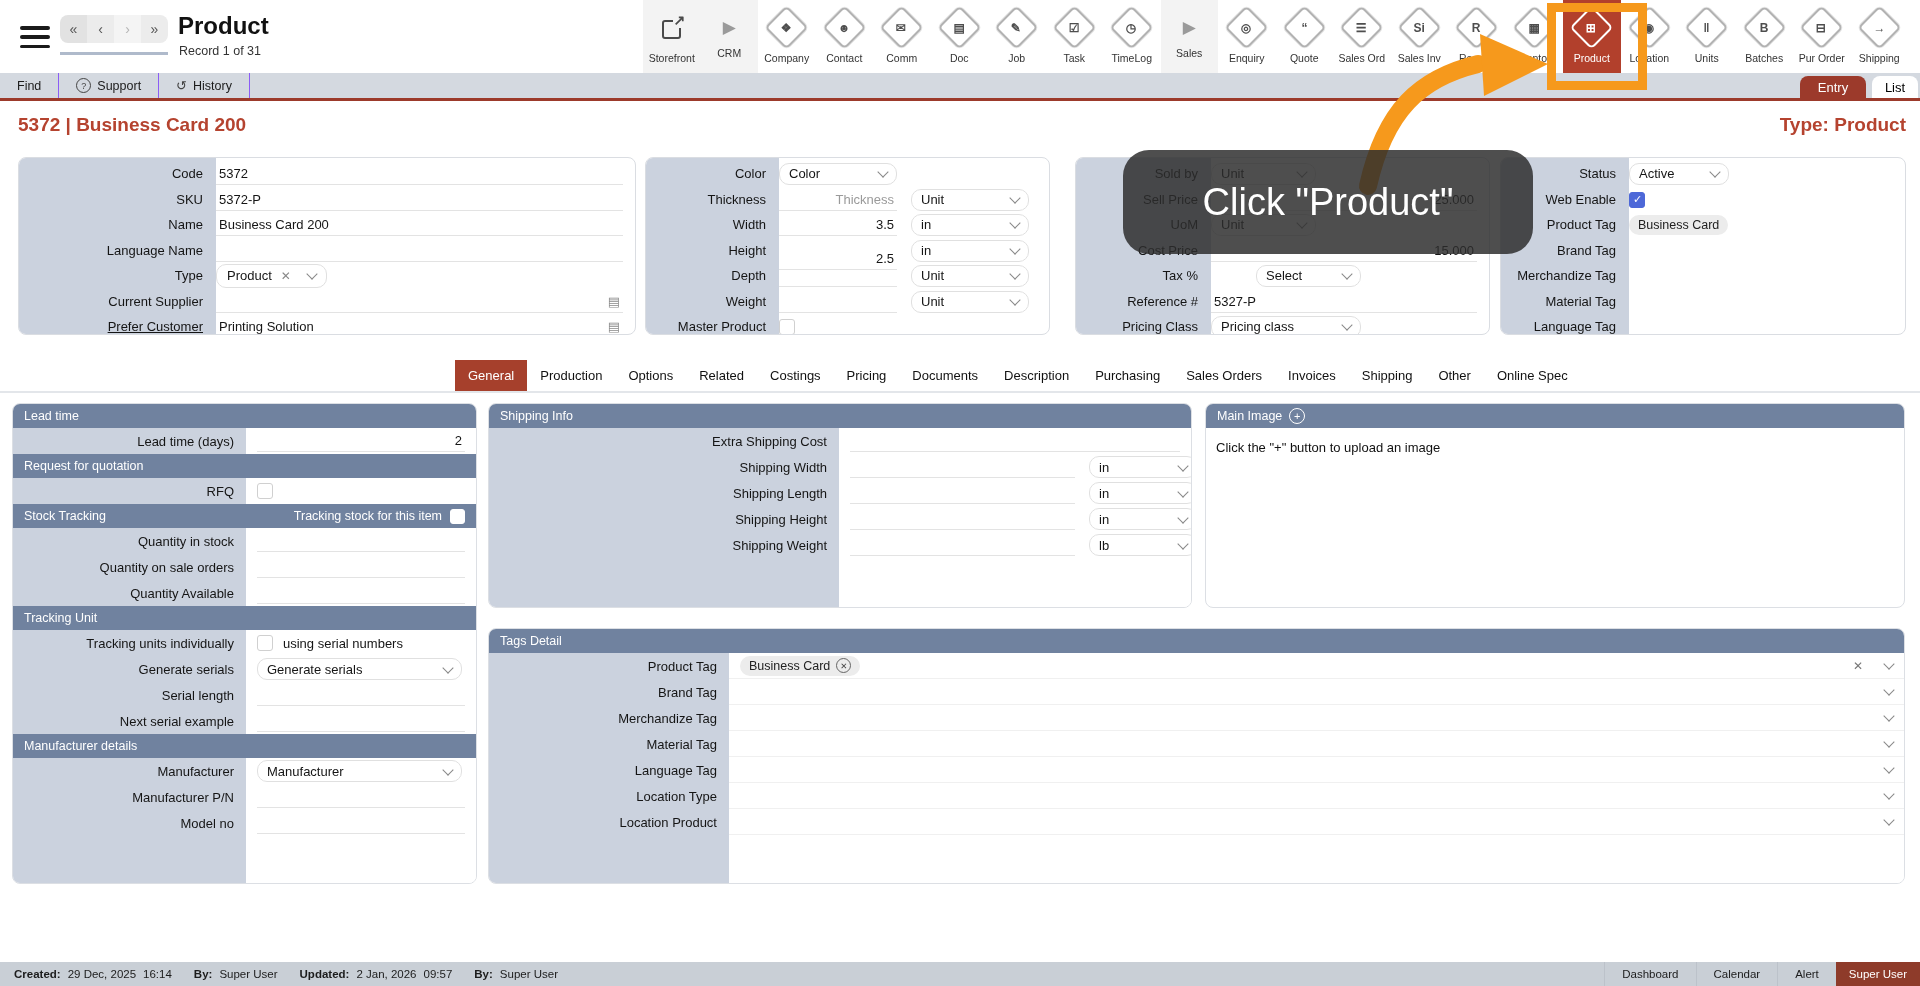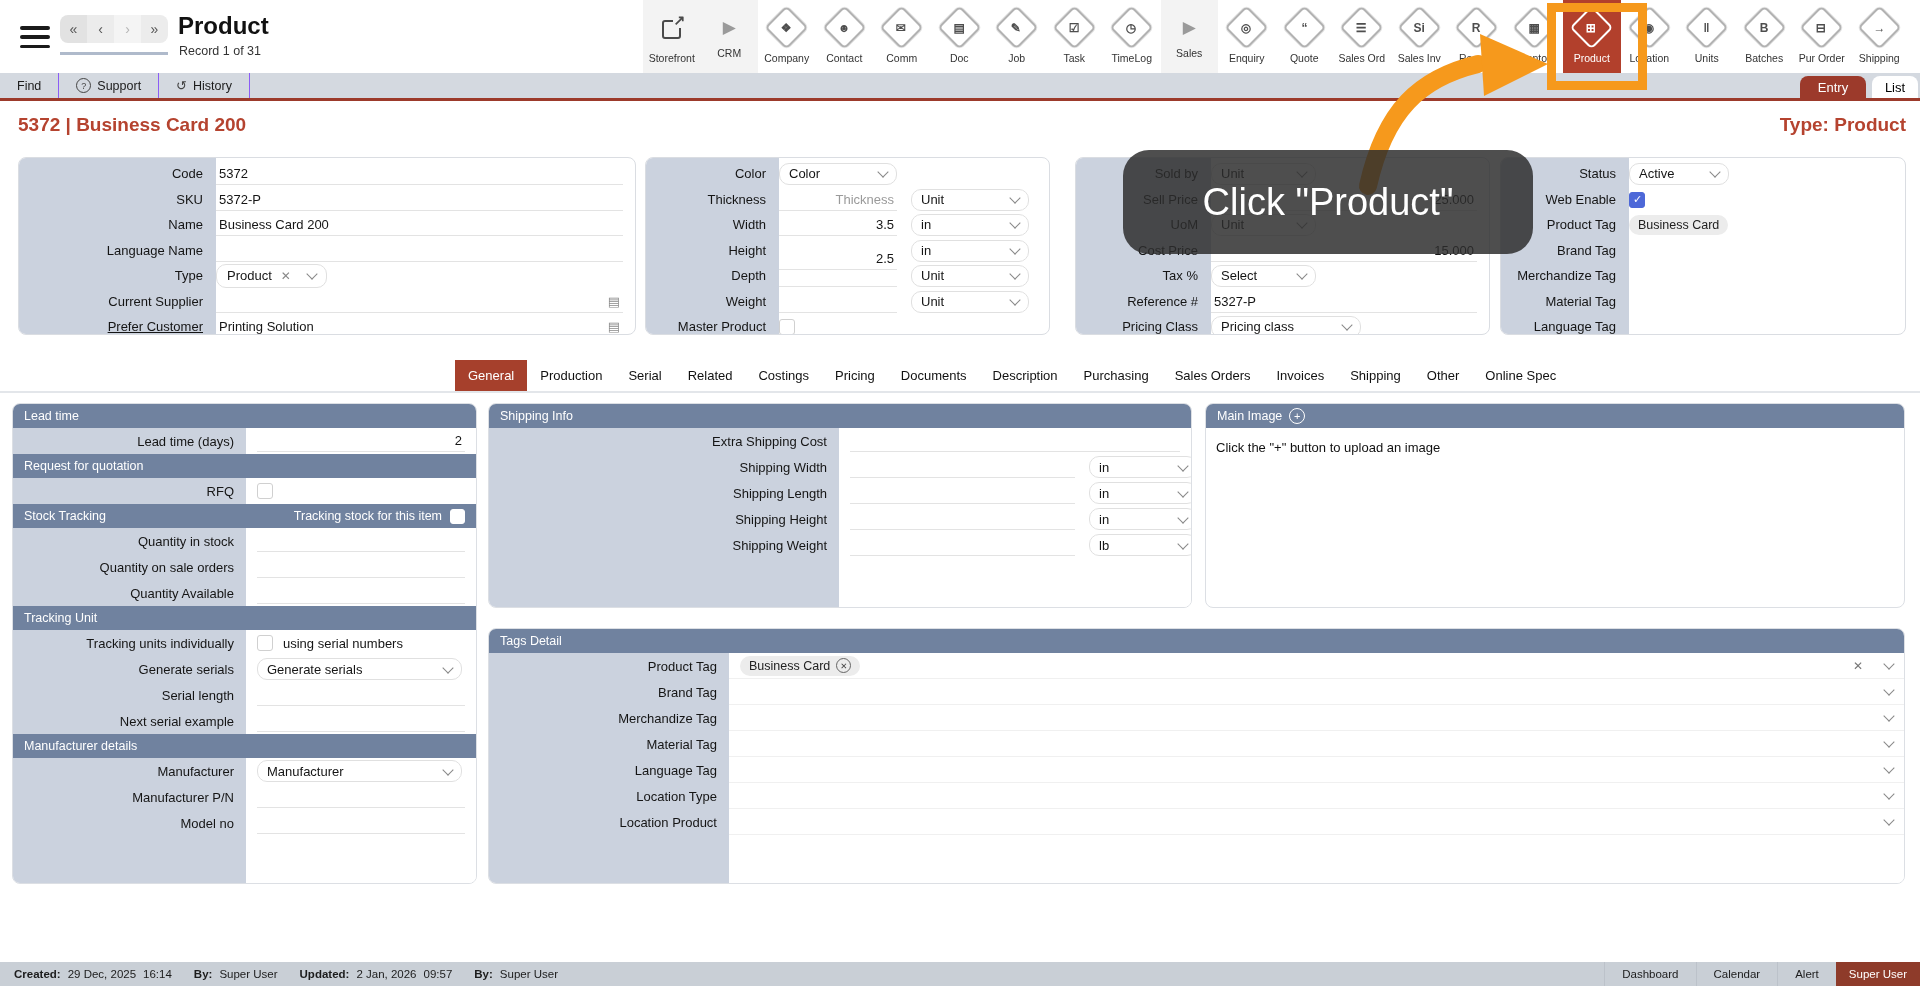--- a/index.html
+++ b/index.html
@@ -529,21 +529,21 @@
         </span>
       </div>
     <div class="prow" style="top:80px;">
         <span class="pl" style="width:135px;">Cost Price</span>
         <span class="pc">
           <span class="inp num">
             <span>15.000</span>
           </span>
         </span>
       </div>
-    <div class="prow" style="top:105px;">
+    <div class="prow" style="top:105px;gap:45px;">
         <span class="pl" style="width:135px;">Tax %</span>
         <span class="pc">
           <span class="dd" style="width:105px;">
             <span>Select</span>
             <span class="chev"></span>
           </span>
         </span>
       </div>
     <div class="prow" style="top:131px;align-items:center;">
         <span class="pl" style="width:135px;">Reference #</span>
@@ -606,21 +606,21 @@
         <span class="pc"></span>
       </div>
   </div>
 
   <div class="tabs">
 
       <div class="tab active">General</div>
 
       <div class="tab">Production</div>
 
-      <div class="tab">Serial</div>
+      <div class="tab">Options</div>
 
       <div class="tab">Related</div>
 
       <div class="tab">Costings</div>
 
       <div class="tab">Pricing</div>
 
       <div class="tab">Documents</div>
 
       <div class="tab">Description</div>

